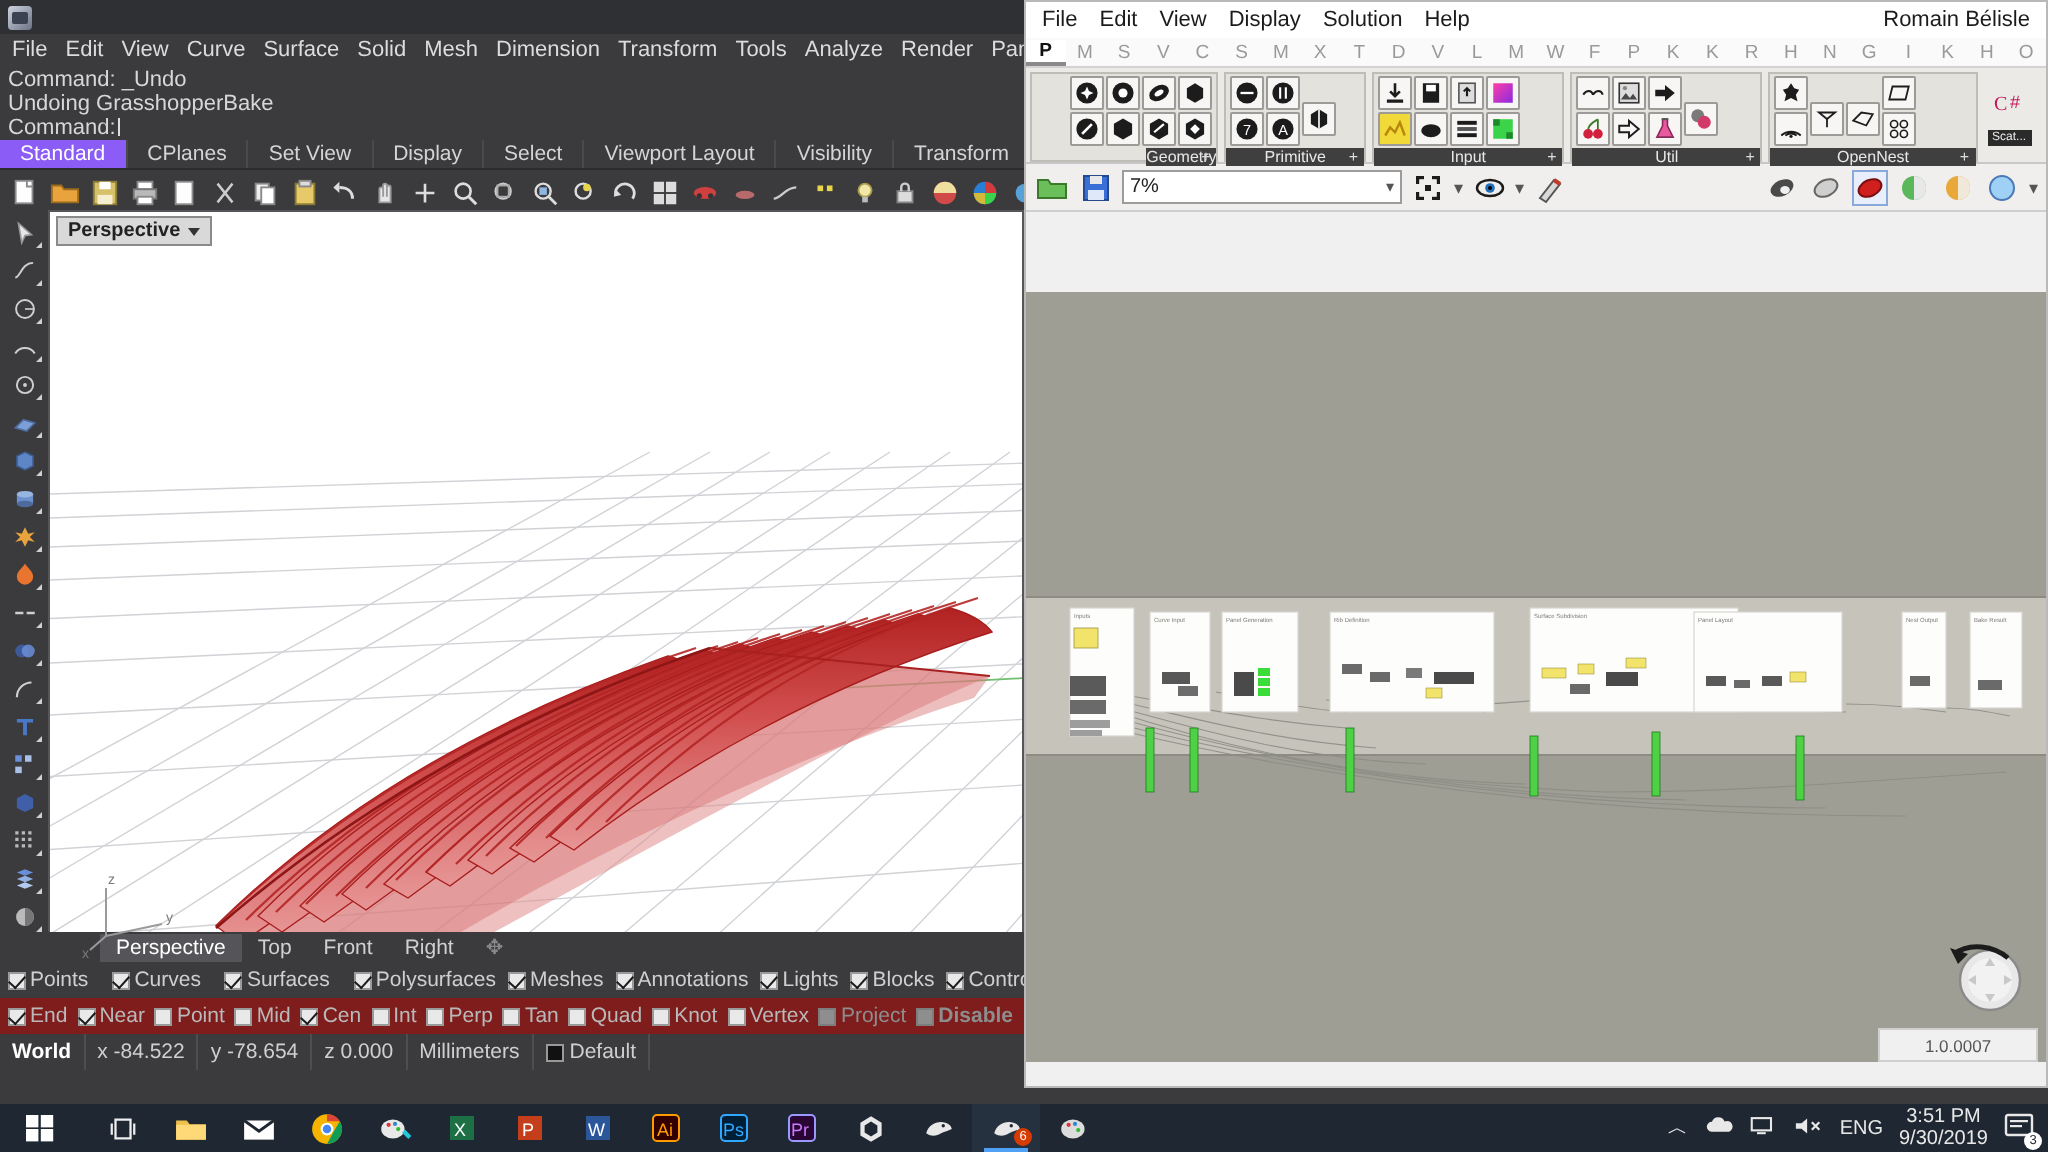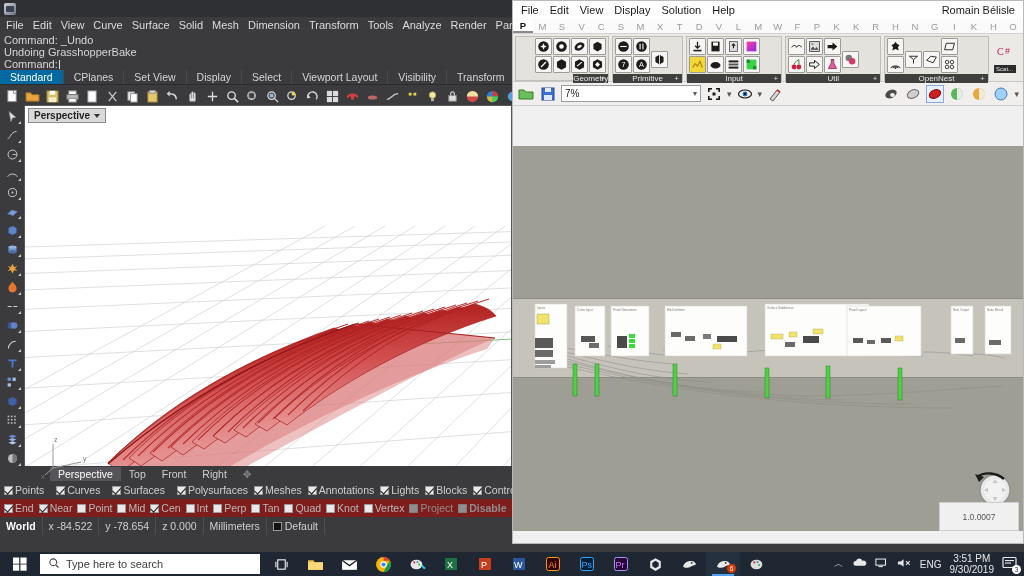--- a/index.html
+++ b/index.html
@@ -27,21 +27,21 @@
     display:flex; align-items:center; gap:9px; padding-left:6px; font-size:11px;
   }
   .rh-menu span{ cursor:default; }
 
   .rh-cmdwrap { background:#3b3b3e; padding:1px 0 0 0; }
   .rh-cmdline { color:#d7d7d7; font-size:11px; line-height:12px; padding-left:4px; height:12px; }
   .rh-cmdline.cursor:after{ content:""; display:inline-block; width:1px; height:9px; background:#ddd; margin-left:1px; vertical-align:-1px;}
 
   .rh-tabs { height:15px; background:#3b3b3e; display:flex; align-items:stretch; font-size:10.5px; border-bottom:1px solid #2b2b2d;}
   .rh-tab { padding:0 10px; display:flex; align-items:center; color:#d4d4d4; border-right:1px solid #4a4a4d;}
-  .rh-tab.active { background:#0369a1; color:#fff; }
+  .rh-tab.active { background:#8b5cf6; color:#fff; }
 
   .rh-toolbar { height:24px; background:#3b3b3e; display:flex; align-items:center; gap:1px; padding-left:3px; border-bottom:1px solid #2b2b2d;}
   .tbi { width:19px; height:19px; border-radius:2px; position:relative; display:flex; align-items:center;justify-content:center; font-size:12px;}
 
   .rh-body { position:absolute; left:0; top:105px; width:512px; height:394px; background:#3b3b3e; }
 
   .rh-lefttools { position:absolute; left:0; top:0; width:24px; height:394px; background:#3b3b3e; display:flex; flex-direction:column; align-items:center; padding-top:2px; gap:1px;}
   .lti { width:20px; height:18px; display:flex; align-items:center; justify-content:center; font-size:12px; position:relative;}
   .lti:after{content:"";position:absolute;right:1px;bottom:1px;border-left:3px solid transparent;border-bottom:3px solid #d0d0d0;}
 
@@ -90,21 +90,21 @@
 
   .gh-canvasbar { height:24px; background:#f0efed; display:flex; align-items:center; gap:4px; padding:0 4px; border-bottom:1px solid #cfcfcf;}
   .cbi { width:18px;height:18px;display:flex;align-items:center;justify-content:center;font-size:12px;}
   .zoombox { width:140px;height:17px;background:#fff;border:1px solid #9c9c9c;display:flex;align-items:center;padding:0 3px;font-size:10px;color:#222;}
   .zoombox .cv{margin-left:auto;font-size:8px;color:#555;}
 
   .gh-canvas { position:absolute; left:0; top:145px; right:0; bottom:12px; background:#9e9e94; overflow:hidden;}
   .strip { position:absolute; left:0; top:152px; width:100%; height:80px; background:#c6c3bb; border-top:1px solid #8e8b84; border-bottom:1px solid #8e8b84;}
 
   .gh-compass { position:absolute; right:8px; bottom:22px; width:44px; height:44px; }
-  .gh-version { position:absolute; right:4px; bottom:12px; width:80px; height:29px; background:#f0f0f0; border:1px solid #cfcfcf; font-size:8.5px; color:#555; display:flex;align-items:center;justify-content:center;}
+  .gh-version { position:absolute; right:4px; bottom:12px; width:80px; height:17px; background:#f0f0f0; border:1px solid #cfcfcf; font-size:8.5px; color:#555; display:flex;align-items:center;justify-content:center;}
 
   
   #taskbar { position:absolute; left:0; bottom:0; width:1024px; height:24px; background:#1f2733; display:flex; align-items:center; }
   .tb-start { width:40px;height:24px; display:flex;align-items:center;justify-content:center;}
   .tb-search { width:220px;height:20px; background:#fff; display:flex;align-items:center; gap:6px; padding-left:8px; font-size:11px; color:#3c3c3c;}
   .tb-icons { display:flex; align-items:center; gap:0px; margin-left:4px;}
   .tbapp { width:34px;height:24px; display:flex;align-items:center;justify-content:center; position:relative;}
   .tbapp.active{background:#33415466;}
   .tbapp.active:after{content:"";position:absolute;left:6px;right:6px;bottom:0;height:2px;background:#4ea1f5;}
   .tb-tray { margin-left:auto; display:flex; align-items:center; gap:8px; padding-right:6px; color:#e8e8e8; font-size:10px;}
@@ -1196,27 +1196,20 @@
 
 <div id="taskbar">
   <div class="tb-start">
     <svg width="16" height="16" viewBox="0 0 16 16">
         <rect x="1" y="1.5" width="6.2" height="6.2" fill="#fff"></rect>
         <rect x="8.4" y="1.5" width="6.2" height="6.2" fill="#fff"></rect>
         <rect x="1" y="8.5" width="6.2" height="6.2" fill="#fff"></rect>
         <rect x="8.4" y="8.5" width="6.2" height="6.2" fill="#fff"></rect>
       </svg>
   </div>
-  <div class="tb-search">
-    <span><svg width="12" height="12" viewBox="0 0 16 16">
-          <circle cx="7" cy="7" r="4.5" fill="none" stroke="#444" stroke-width="1.4"></circle>
-          <path d="M10.4 10.4L14 14" stroke="#444" stroke-width="1.5"></path>
-        </svg></span>
-    <span>Type here to search</span>
-  </div>
   <div class="tb-icons">
     <div class="tbapp">
         <svg width="15" height="15" viewBox="0 0 16 16">
           <rect x="4" y="3" width="8" height="10" fill="none" stroke="#eee" stroke-width="1.2"></rect>
           <path d="M2 5v6M14 5v6" stroke="#eee" stroke-width="1.2"></path>
         </svg>
       </div>
     <div class="tbapp">
         <svg width="17" height="17" viewBox="0 0 16 16">
           <path d="M1 4h5l1.4 1.8H15V13H1z" fill="#f0c04a"></path>

